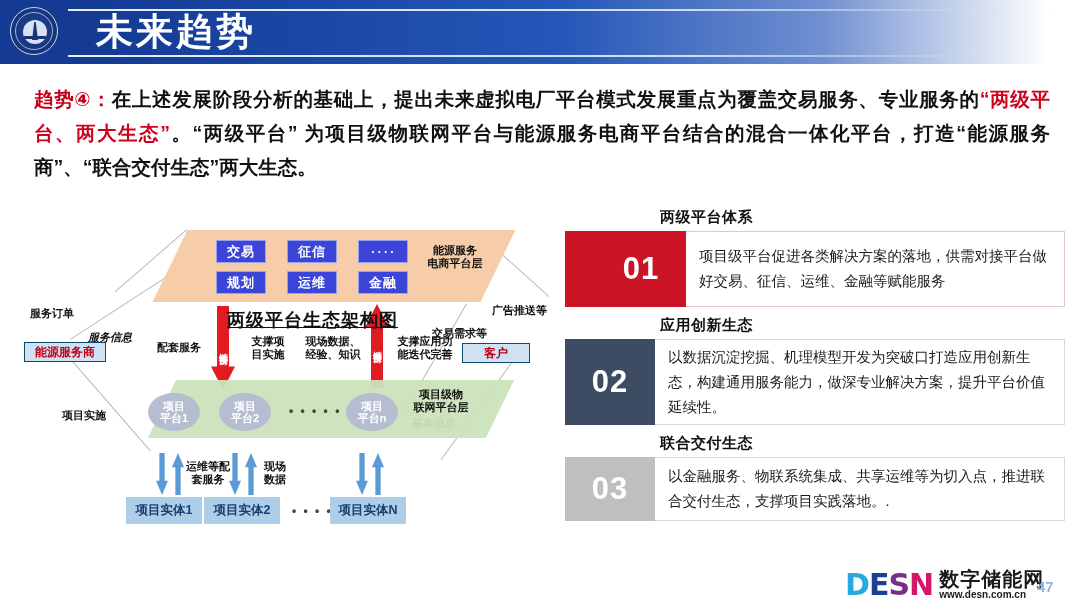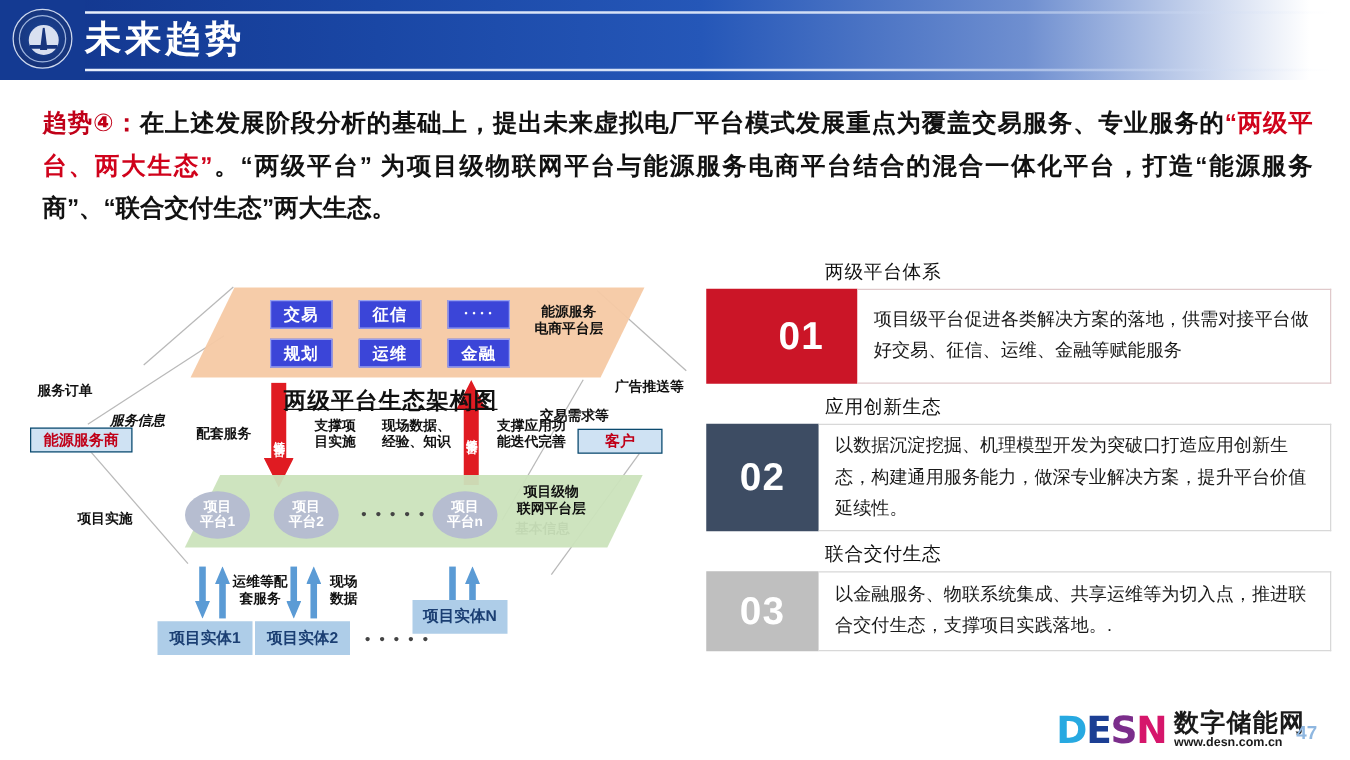--- a/index.html
+++ b/index.html
@@ -21,21 +21,21 @@
     border:1px solid #9fb5de;}
   .seal .core{position:absolute;left:12px;top:12px;width:24px;height:24px;border-radius:50%;
     background:#e9eef8;opacity:.92;}
   .seal .tower{position:absolute;left:21px;top:14px;width:6px;height:18px;background:#17347c;
     clip-path:polygon(38% 0,62% 0,100% 100%,0 100%);}
   .seal .bar{position:absolute;left:13px;top:28px;width:22px;height:3px;background:#17347c;}
   .hdr-rule-top{position:absolute;left:68px;top:9px;width:1008px;height:2px;
     background:linear-gradient(90deg,#e7eefb 0%,#cfdcf4 62%,rgba(255,255,255,0) 99%);}
   .hdr-rule-bot{position:absolute;left:68px;top:55px;width:1008px;height:2px;
     background:linear-gradient(90deg,#e7eefb 0%,#cfdcf4 62%,rgba(255,255,255,0) 99%);}
-  .hdr-title{position:absolute;left:68px;top:12px;font-size:29px;font-weight:bold;color:#fff;
+  .hdr-title{position:absolute;left:96px;top:12px;font-size:37px;font-weight:bold;color:#fff;
     letter-spacing:3px;line-height:40px;}
 
   
   .para{position:absolute;left:34px;top:82px;width:1016px;
     font-size:19.5px;font-weight:bold;line-height:34px;color:#111;text-align:justify;}
   .para .lead{color:#c00018;}
   .para .hl{color:#d0021b;}
 
   
   .diagram{position:absolute;left:12px;top:208px;width:548px;height:356px;}
@@ -81,21 +81,21 @@
   .ra-up{clip-path:polygon(50% 0,100% 28%,75% 28%,75% 100%,25% 100%,25% 28%,0 28%);}
 
   .bluearrow{position:absolute;width:12px;height:42px;background:#5b9bd5;}
   .ba-down{clip-path:polygon(28% 0,72% 0,72% 66%,100% 66%,50% 100%,0 66%,28% 66%);}
   .ba-up{clip-path:polygon(50% 0,100% 34%,72% 34%,72% 100%,28% 100%,28% 34%,0 34%);}
 
   .thinline{position:absolute;background:#b9b9b9;transform-origin:0 0;height:1px;}
 
   
   .cards{position:absolute;left:565px;top:208px;width:500px;height:340px;}
-  .card-title{font-size:15px;font-weight:normal;color:#111;margin:0 0 4px 95px;letter-spacing:.5px;}
+  .card-title{font-size:15px;font-weight:bold;color:#111;margin:0 0 4px 95px;letter-spacing:.5px;}
   .card{display:flex;height:76px;margin-bottom:9px;}
   .card-num{width:90px;flex:0 0 90px;color:#fff;font-size:31px;font-weight:bold;
     display:flex;align-items:center;justify-content:center;letter-spacing:1px;}
   .card-body{flex:1;border:1px solid #d8cbcb;border-left:none;box-sizing:border-box;
     background:#fff;display:flex;align-items:center;padding:0 13px;
     font-size:14.5px;line-height:25px;color:#1a1a1a;}
   .n1{background:#cb1527;padding-left:31px;} .b1{border-color:#e0c9cb;}
   .n2{background:#3d4c63;} .b2{border-color:#d8d8d8;}
   .n3{background:#bfbfbf;} .b3{border-color:#d8d8d8;}
 
@@ -243,21 +243,21 @@
       </div>
 
     <div class="entity" style="left:114px;top:289px;">
       <span>项目实体1</span>
       </div>
     <div class="entity" style="left:192px;top:289px;">
       <span>项目实体2</span>
       </div>
     <div class="dots-h" style="left:280px;top:296px;">
       <span>• • • • •</span></div>
-    <div class="entity" style="left:318px;top:272px;">
+    <div class="entity" style="left:318px;top:289px;">
       <span>项目实体N</span>
       </div>
   </div>
 
   <div class="dg-title">两级平台生态架构图</div>
 
   <div class="cards">
 
     <div class="card-title">两级平台体系</div>
     <div class="card">

